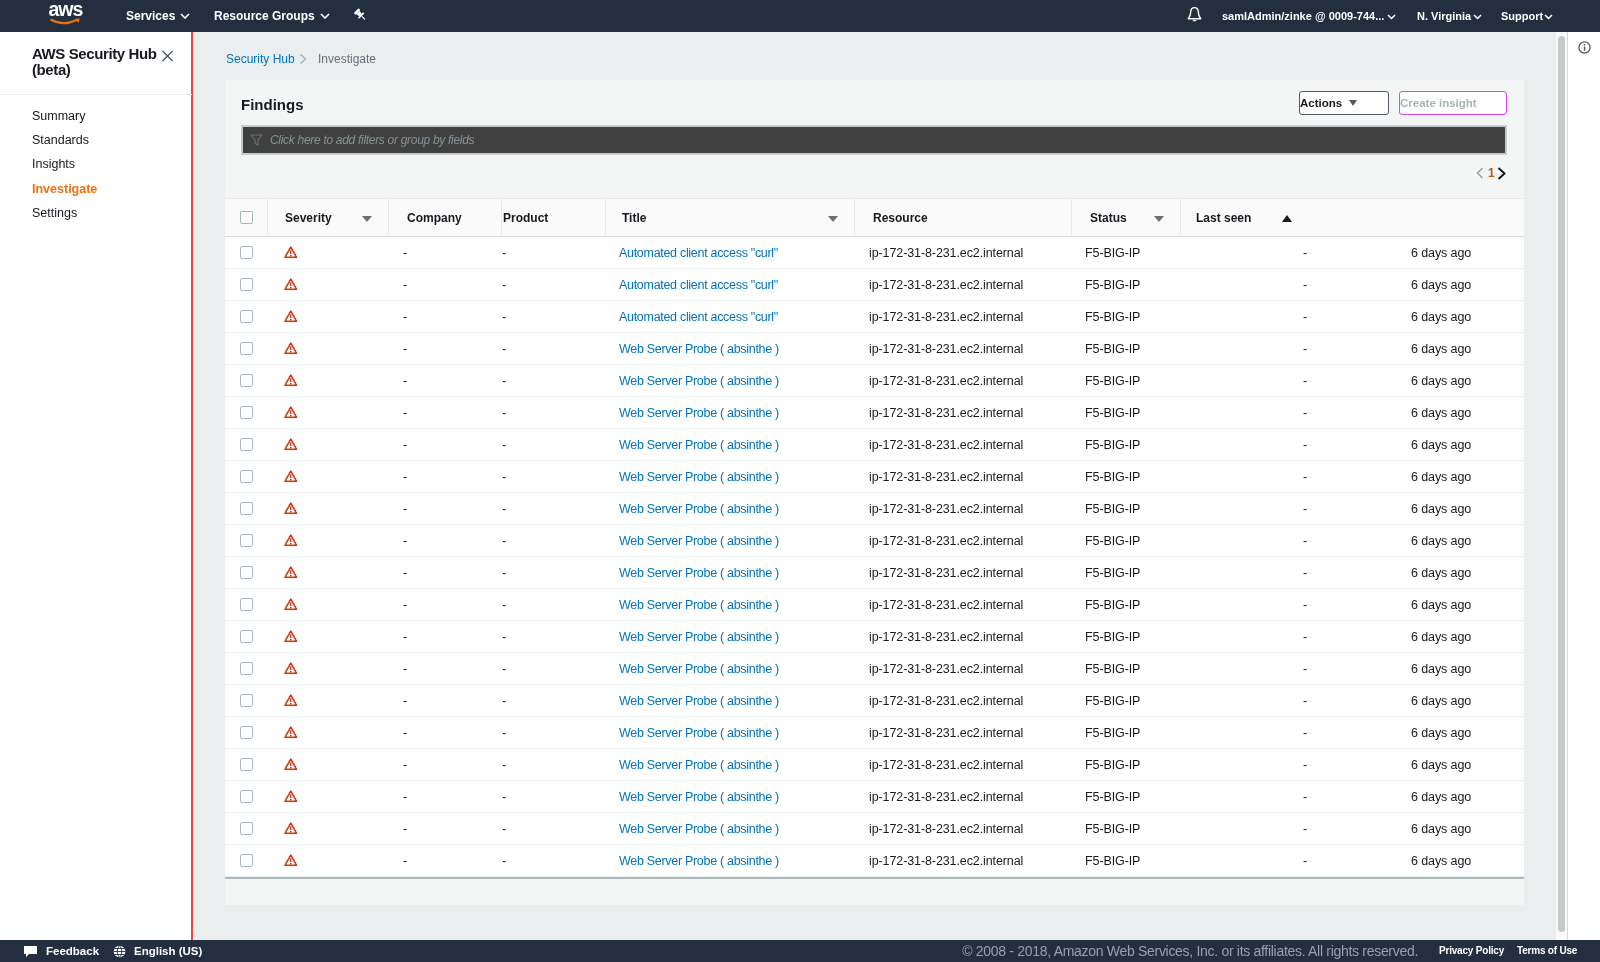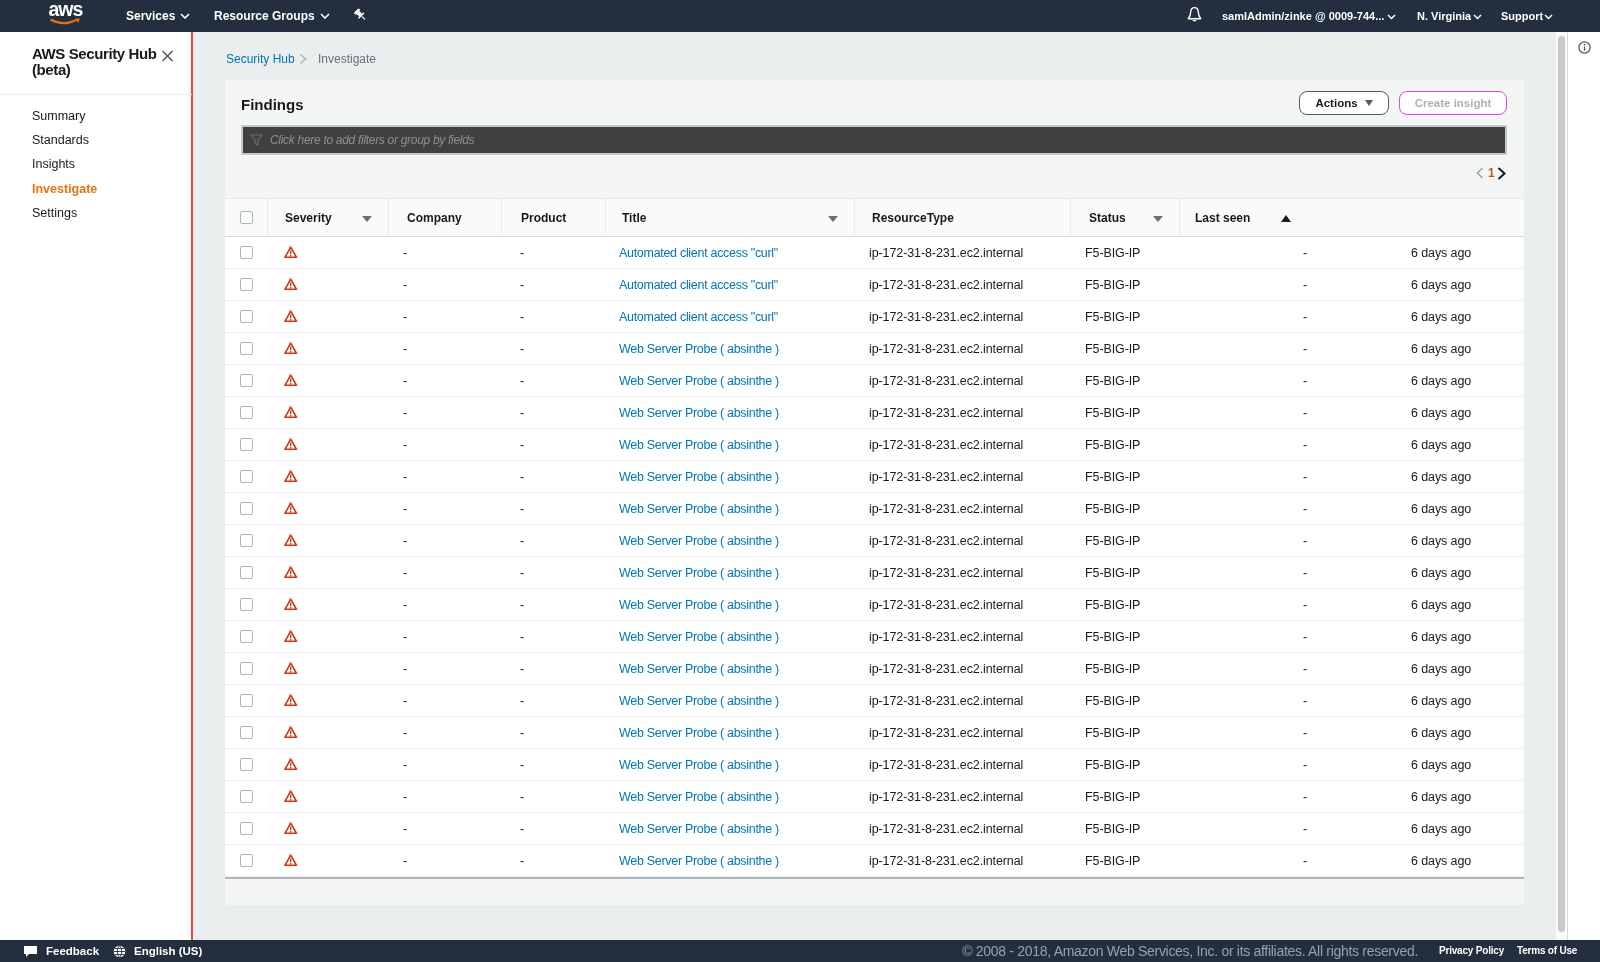--- a/index.html
+++ b/index.html
@@ -21,36 +21,36 @@
 #rpanel{position:absolute;left:1567px;top:32px;width:33px;height:908px;background:#fff;border-left:1px solid #d5dbdb}
 #scrolltrack{position:absolute;left:1556px;top:32px;width:11px;height:908px;background:#fafafa}
 #scrollthumb{position:absolute;left:1558px;top:36px;width:7px;height:896px;background:#c6c8c9;border-radius:3.5px}
 
 #card{position:absolute;left:225px;top:80px;width:1299px;height:825px;background:#f4f5f5}
 
 .crumb1{position:absolute;left:226px;top:52px;font-size:12px;color:#0073bb}
 .crumb2{position:absolute;left:318px;top:52px;font-size:12px;color:#687078}
 
 #findings{position:absolute;left:241px;top:96px;font-size:15px;font-weight:bold;color:#16191f}
-.btn{position:absolute;top:91px;height:24px;background:#fff;border-radius:8px;font-weight:bold;font-size:11.5px;display:flex;align-items:center;justify-content:center}
+.btn{position:absolute;top:91px;height:24px;background:#fff;border-radius:3px;font-weight:bold;font-size:11.5px;display:flex;align-items:center;justify-content:flex-start}
 #btn-actions{left:1299px;width:90px;border:1px solid #545b64;color:#16191f;gap:7px}
 #btn-create{left:1399px;width:108px;border:1px solid #d946ef;color:#a9b3b4}
 
 #filter{position:absolute;left:241px;top:125px;width:1266px;height:30px;background:#404040;border:2px solid #c3cbcc;border-radius:1px}
 #filter .ph{position:absolute;left:27px;top:0;height:26px;line-height:26px;font-style:italic;font-size:12px;color:#879196;letter-spacing:-0.3px}
 
 #pager{position:absolute;left:1476px;top:165px;width:32px;height:16px}
 #pager b{position:absolute;left:12px;top:1px;font-size:12px;color:#c2570c;font-weight:bold}
 
 #thead{position:absolute;left:225px;top:198px;width:1299px;height:39px;background:#fafafa;border-top:1px solid #e7eaea;border-bottom:1px solid #d5dbdb;display:flex;align-items:center;font-size:12px;font-weight:bold;color:#16191f}
 #tbody{position:absolute;left:225px;top:237px;width:1299px}
 .tr{display:flex;align-items:center;height:32px;background:#fff;border-bottom:1px solid #eaeded;font-size:12.5px;color:#16191f;letter-spacing:-0.1px}
 .tr .c2{padding-left:15px}.tr .c4{padding-left:14px}.tr .c5{padding-left:15px}.tr .c6{padding-left:14px}.tr .c7{padding-left:16px}
 .tr .c4 a{letter-spacing:-0.3px}
-.c0{width:42px}.c1{width:121px;padding-left:17px}.c2{width:113px;padding-left:18px}.c3{width:104px;padding-left:19px}.c4{width:249px;padding-left:16px}.c5{width:217px;padding-left:18px}.c6{width:216px;padding-left:17px}.c7{width:109px;padding-left:18px}.c8{width:128px;padding-left:15px}
+.c0{width:42px}.c1{width:121px;padding-left:17px}.c2{width:113px;padding-left:18px}.c3{width:104px;padding-left:1px}.c4{width:249px;padding-left:16px}.c5{width:217px;padding-left:18px}.c6{width:216px;padding-left:17px}.c7{width:109px;padding-left:18px}.c8{width:128px;padding-left:15px}
 #thead .hc{height:38px;display:flex;align-items:center;position:relative;border-left:1px solid #e7eaea}
 #thead .hc.nb{border-left:none}
 .cb{display:block;width:13px;height:13px;margin-left:15px;border:1px solid #aab7b8;border-radius:2px;background:#fff}
 .caret{position:absolute;right:16px;top:17px;width:0;height:0;border-left:5px solid transparent;border-right:5px solid transparent;border-top:6px solid #687078}
 .caret.up{border-top:none;border-bottom:7px solid #16191f;top:16px}
 a.lnk{color:#0073bb;text-decoration:none}
 #tbl-bottom{position:absolute;left:225px;top:877px;width:1299px;height:2px;background:#afb8ba}
 
 #footer{position:absolute;left:0;top:940px;width:1600px;height:22px;background:#232f3e}
 #footer .ftxt{position:absolute;top:0;height:22px;line-height:22px;font-size:11.5px;font-weight:bold;color:#fff}
@@ -155,21 +155,21 @@
 </div>
 
 <div id="thead">
   <div class="hc c0 nb">
       <span class="cb" style="margin-top:-1px"></span>
     </div>
   <div class="hc c1">Severity<span class="caret"></span></div>
   <div class="hc c2">Company</div>
   <div class="hc c3">Product</div>
   <div class="hc c4">Title<span class="caret"></span></div>
-  <div class="hc c6">ResourceType</div>
+  <div class="hc c5">Resource</div>
   <div class="hc c7">Status<span class="caret"></span></div>
   <div class="hc c8">Last seen<span class="caret up"></span></div>
 </div>
 <div id="tbody">
 <div class="tr">
       <span class="c0">
         <span class="cb"></span>
       </span>
       <span class="c1">
         <svg width="13.5" height="12.5" viewBox="0 0 13 12" style="display:block">

